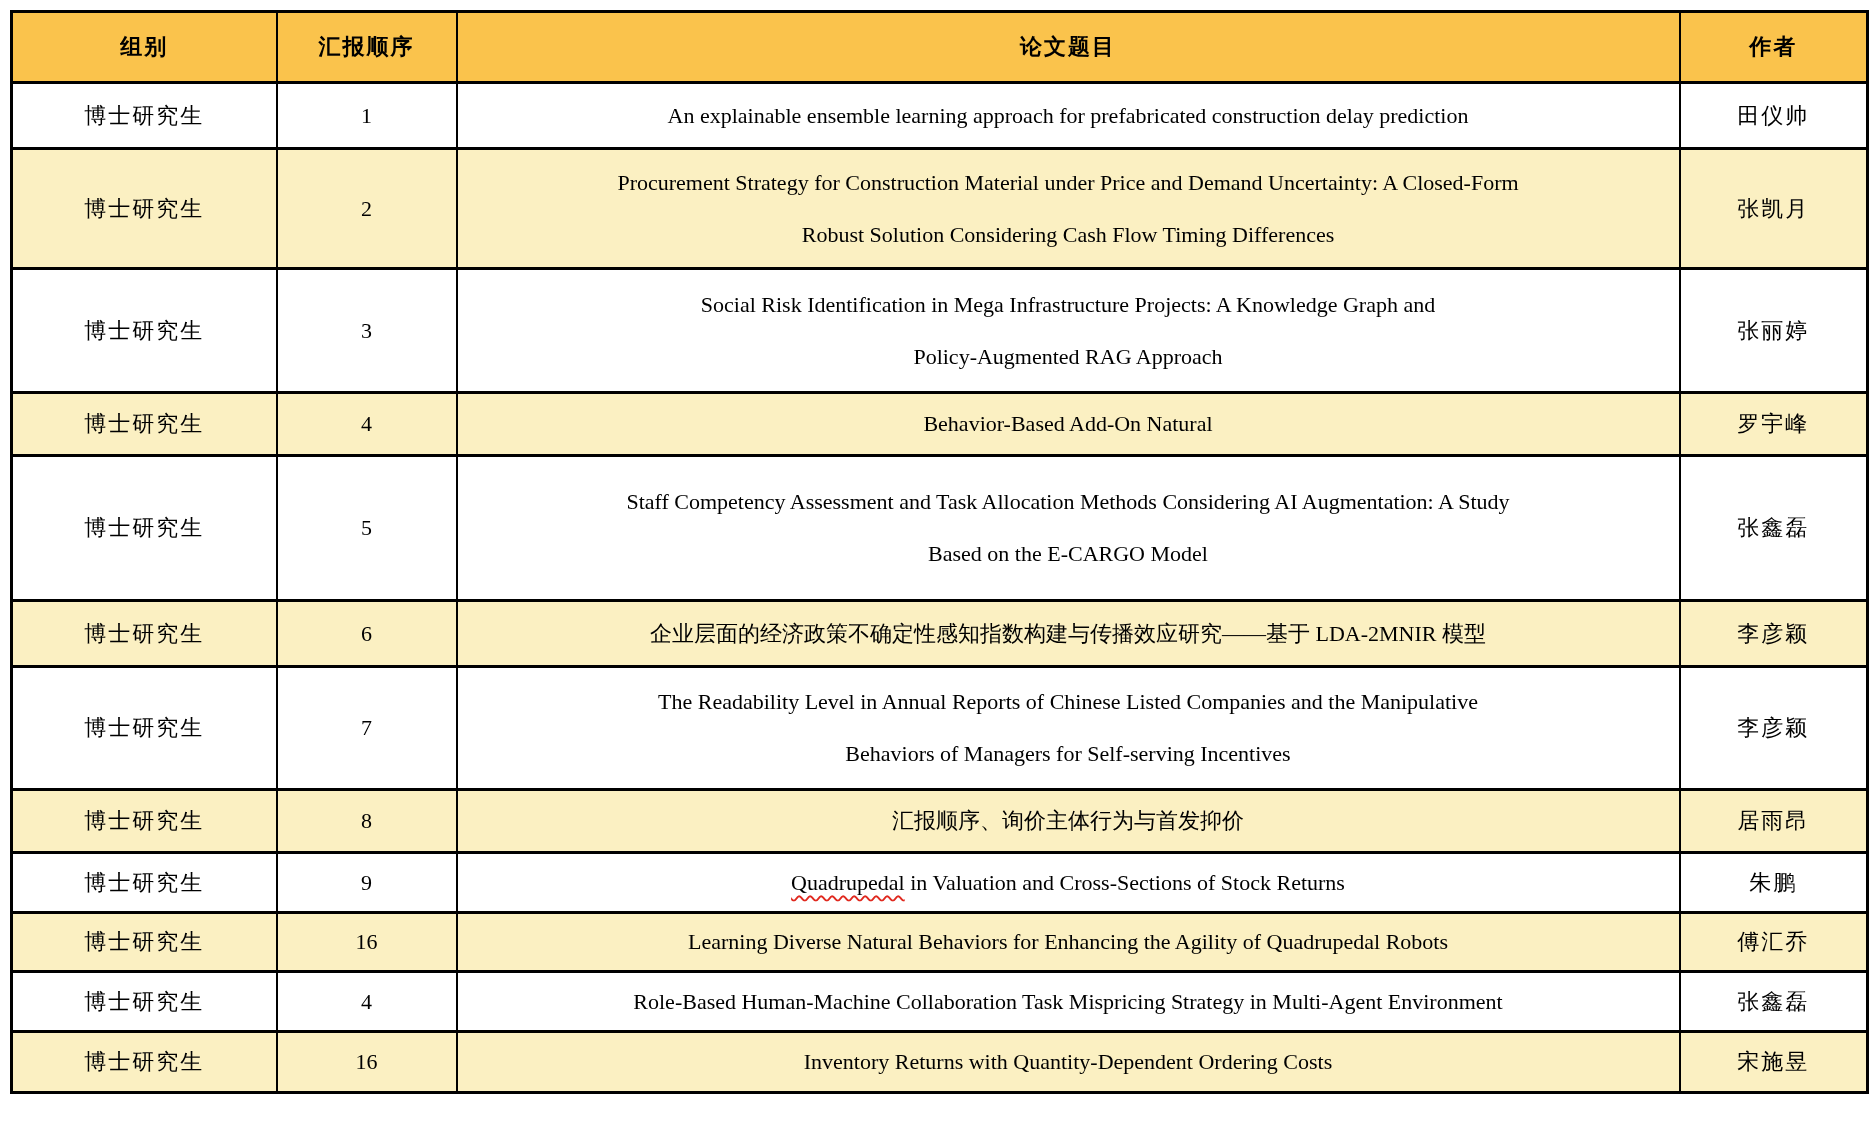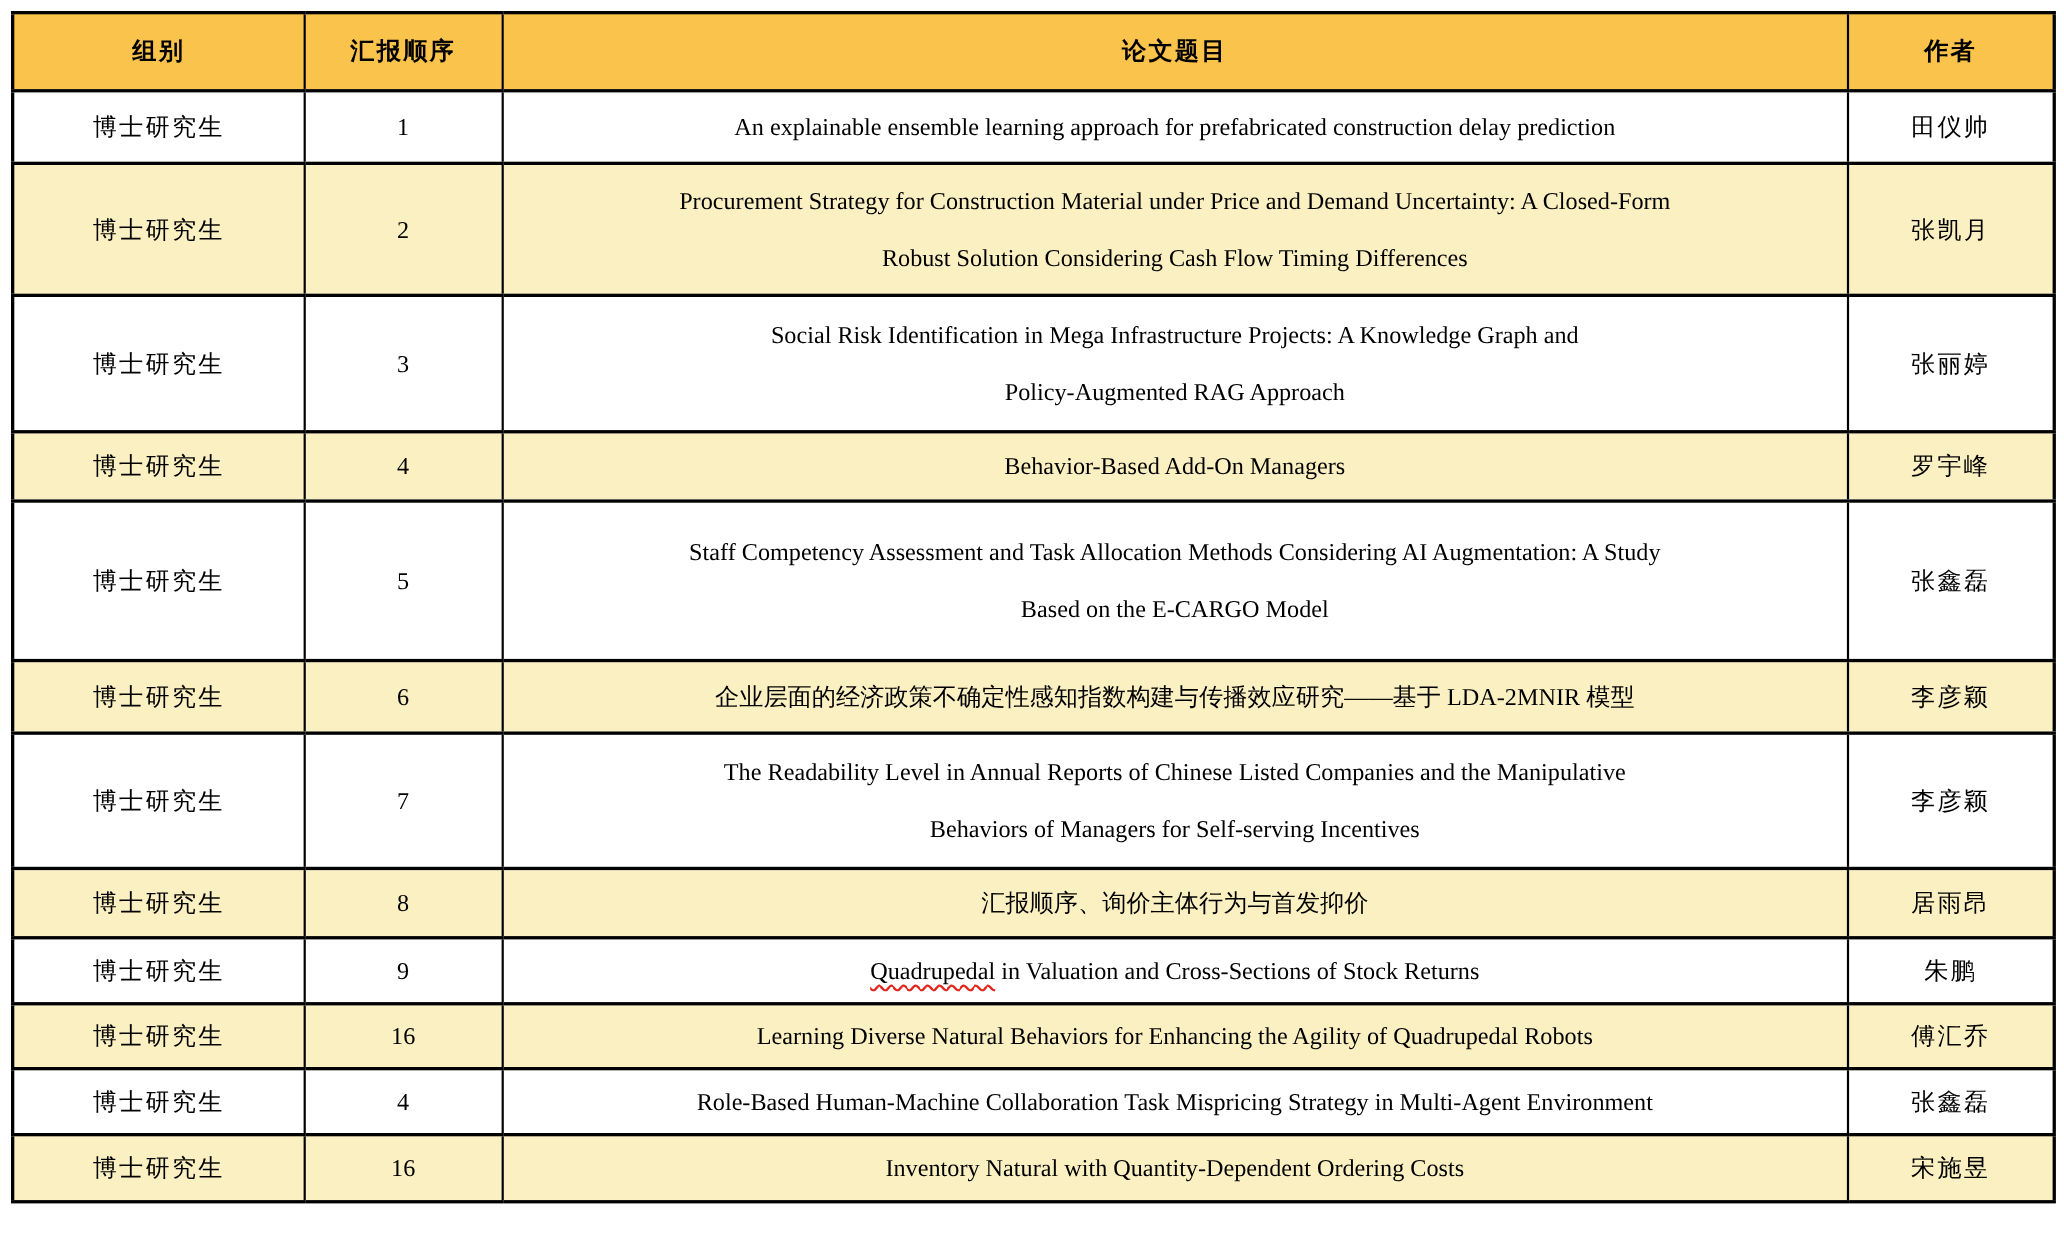--- a/index.html
+++ b/index.html
@@ -70,21 +70,21 @@
       </tr>
       <tr style="height: 124px;">
         <td class="c-group">博士研究生</td>
         <td class="c-order">3</td>
         <td class="c-title">Social Risk Identification in Mega Infrastructure Projects: A Knowledge Graph and<br>Policy-Augmented RAG Approach</td>
         <td class="c-author">张丽婷</td>
       </tr>
       <tr class="alt" style="height: 63px;">
         <td class="c-group">博士研究生</td>
         <td class="c-order">4</td>
-        <td class="c-title">Behavior-Based Add-On Managers</td>
+        <td class="c-title">Behavior-Based Add-On Natural</td>
         <td class="c-author">罗宇峰</td>
       </tr>
       <tr style="height: 145px;">
         <td class="c-group">博士研究生</td>
         <td class="c-order">5</td>
         <td class="c-title">Staff Competency Assessment and Task Allocation Methods Considering AI Augmentation: A Study<br>Based on the E-CARGO Model</td>
         <td class="c-author">张鑫磊</td>
       </tr>
       <tr class="alt" style="height: 66px;">
         <td class="c-group">博士研究生</td>
@@ -118,17 +118,17 @@
       </tr>
       <tr style="height: 60px;">
         <td class="c-group">博士研究生</td>
         <td class="c-order">4</td>
         <td class="c-title">Role-Based Human-Machine Collaboration Task Mispricing Strategy in Multi-Agent Environment</td>
         <td class="c-author">张鑫磊</td>
       </tr>
       <tr class="alt" style="height: 61px;">
         <td class="c-group">博士研究生</td>
         <td class="c-order">16</td>
-        <td class="c-title">Inventory Natural with Quantity-Dependent Ordering Costs</td>
+        <td class="c-title">Inventory Returns with Quantity-Dependent Ordering Costs</td>
         <td class="c-author">宋施昱</td>
       </tr>
     </tbody>
 </table>
 
 </body></html>

